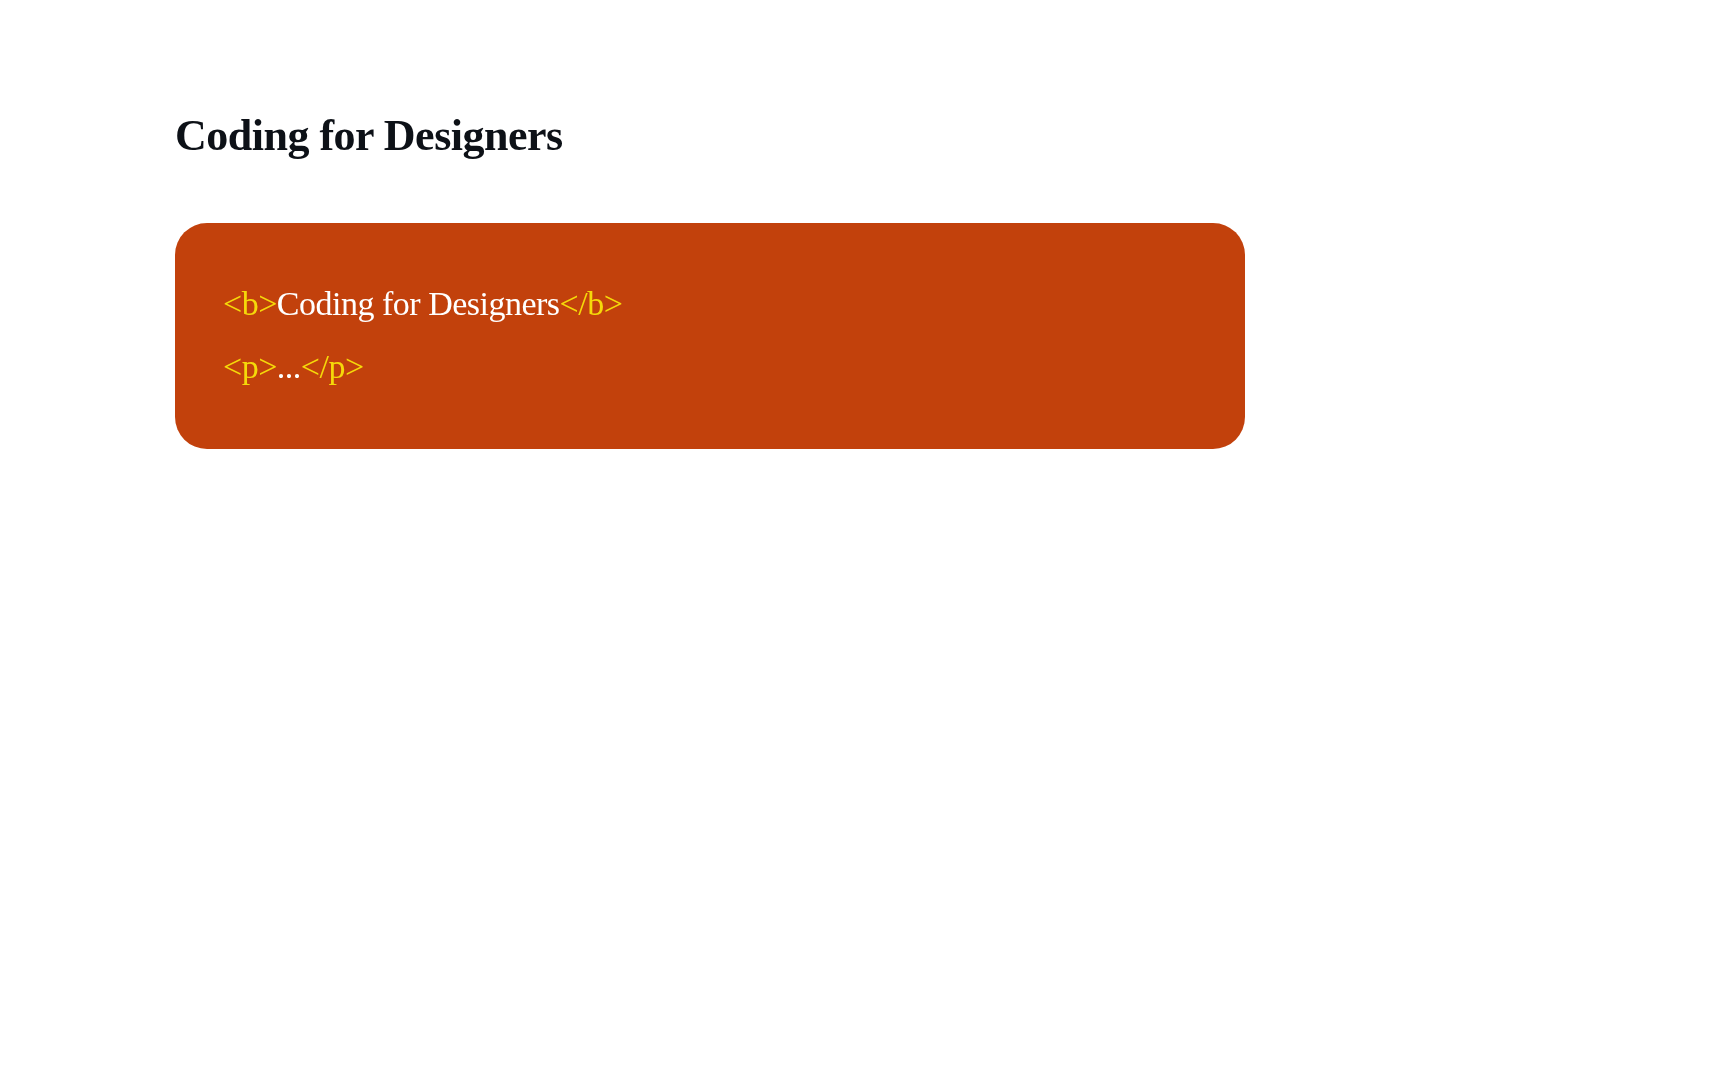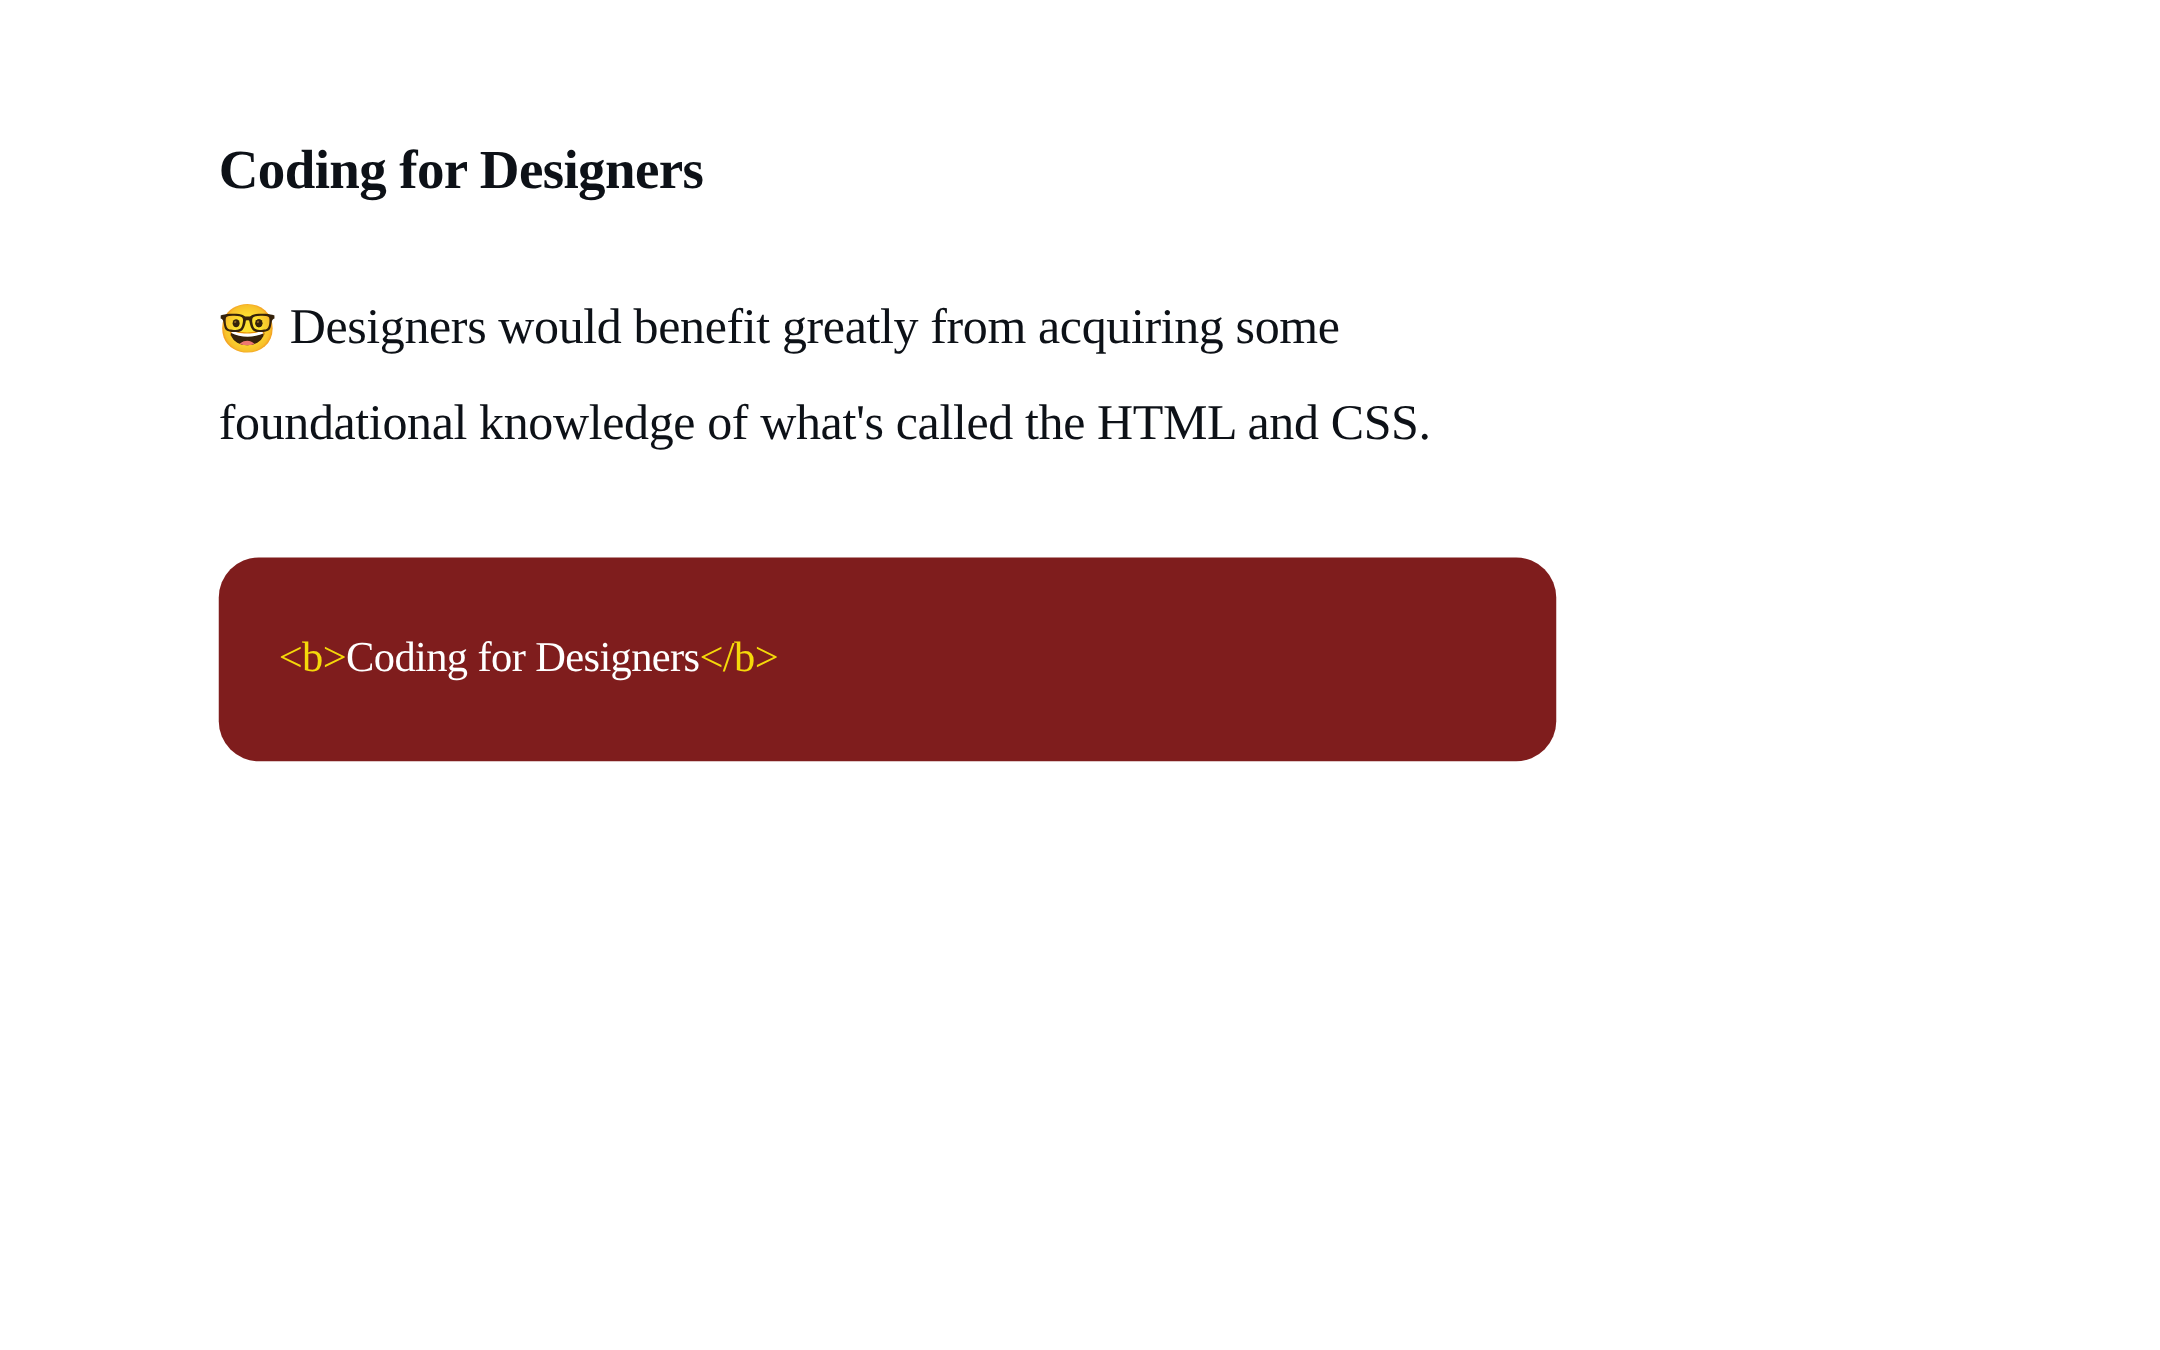--- a/index.html
+++ b/index.html
@@ -35,21 +35,21 @@
       font-weight: 400;
       color: #0d1117;
       margin-bottom: 70px;
       letter-spacing: -0.3px;
     }
     .emoji {
       font-size: 38px;
       vertical-align: -2px;
     }
     .code-block {
-      background: #7f1d1d;
+      background: #c2410c;
       border-radius: 32px;
       padding: 50px 48px;
       font-family: "SFMono-Regular", Consolas, "Liberation Mono", Menlo, monospace;
       font-size: 34px;
       line-height: 1.85;
       color: #e6e6e6;
       width: 1070px;
       letter-spacing: -0.5px;
     }
     .code-line {
@@ -60,19 +60,17 @@
     }
     .token-text {
       color: #ffffff;
     }
   </style>
 </head>
 <body>
 
 <div class="content">
   <h1 class="heading">Coding for Designers</h1>
-  <p class="paragraph">
-    <span class="emoji">🤓</span><span> Designers would benefit greatly from acquiring some foundational knowledge of what's called the HTML and CSS.</span>
-  </p>
   <div class="code-block">
     <div class="code-line"><span class="token-tag">&lt;b&gt;</span><span class="token-text">Coding for Designers</span><span class="token-tag">&lt;/b&gt;</span></div>
+    <div class="code-line"><span class="token-tag">&lt;p&gt;</span><span class="token-text">...</span><span class="token-tag">&lt;/p&gt;</span></div>
   </div>
 </div>
 
 </body></html>

